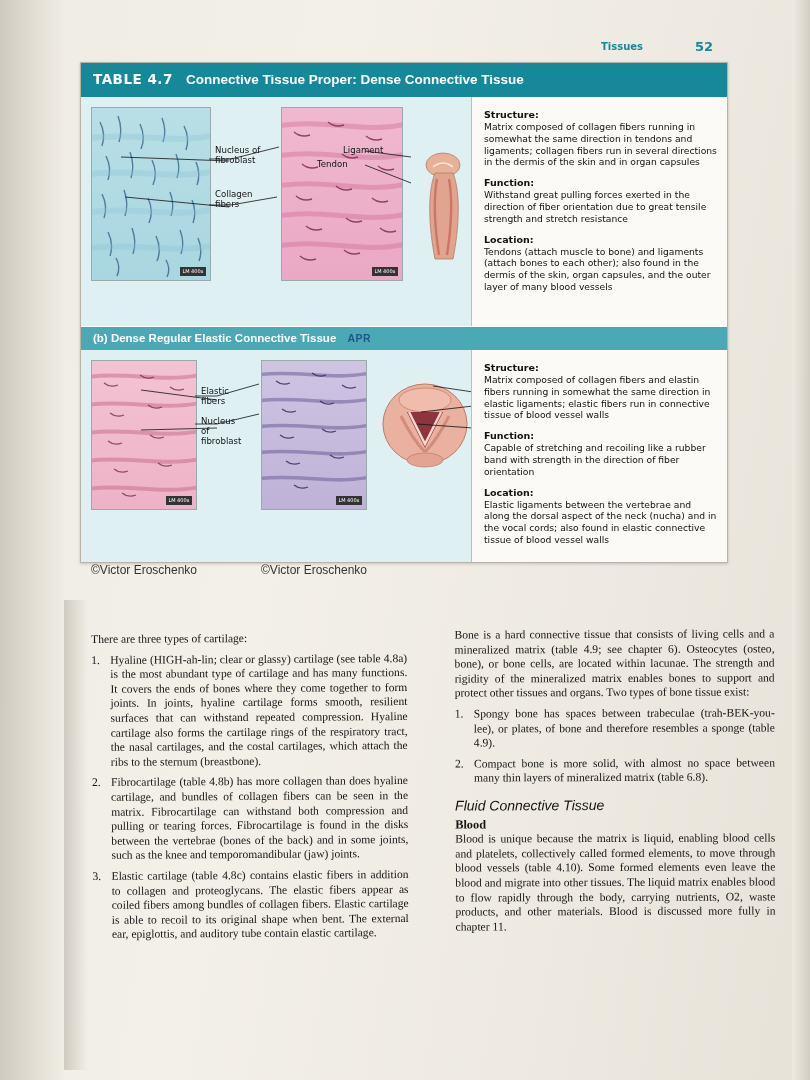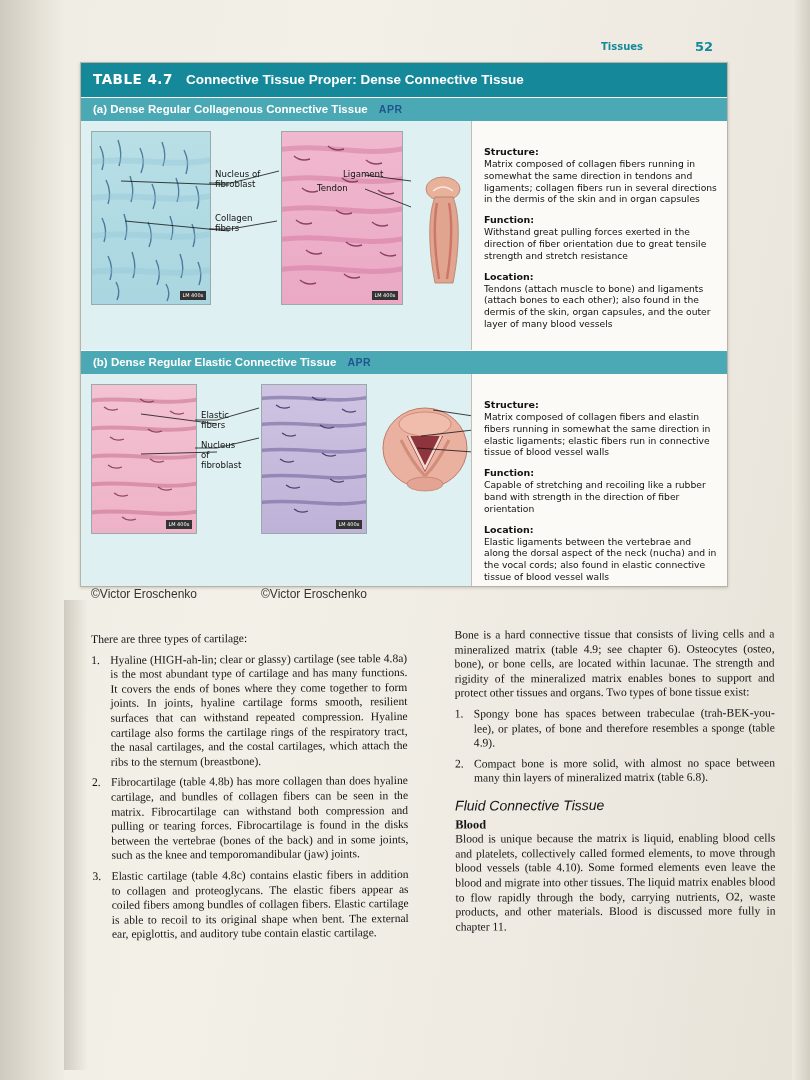--- a/index.html
+++ b/index.html
@@ -64,21 +64,21 @@
   .sec-body.b{height:212px;}
   .panel{
     position:absolute;top:10px;border:1px solid #9aa;overflow:hidden;
   }
   .scale-bar{
     position:absolute;bottom:4px;right:4px;width:26px;height:9px;background:#333;color:#fff;
     font-size:5px;text-align:center;line-height:9px;font-family:"DejaVu Sans",sans-serif;
   }
   .rightcol{
     position:absolute;right:0;top:0;width:256px;height:100%;
-    background:#fbfaf6;border-left:1px solid #c3beb2;box-sizing:border-box;padding:25px 10px 0 12px;
+    background:#fbfaf6;border-left:1px solid #c3beb2;box-sizing:border-box;padding:12px 10px 0 12px;
   }
   .rc-h{
     font-family:"DejaVu Sans",sans-serif;font-size:9.5px;font-weight:bold;color:#111;margin-top:9px;
   }
   .rc-h:first-child{margin-top:0;}
   .rc-p{
     font-family:"DejaVu Sans",sans-serif;font-size:9.2px;line-height:11.8px;color:#111;margin-top:1px;
   }
   .lbl{
     position:absolute;font-family:"DejaVu Sans",sans-serif;font-size:8.6px;color:#111;line-height:10px;
@@ -119,24 +119,20 @@
   <div class="table-block">
 
     <div class="run-head">Tissues</div>
     <div class="folio">52</div>
 
     <div class="tbl-header">
       <span class="tbl-num">TABLE 4.7</span>
       <span class="tbl-title">Connective Tissue Proper: Dense Connective Tissue</span>
     </div>
 
-    <div class="sec-head">
-      <span>(a) Dense Regular Collagenous Connective Tissue</span>
-      <span class="apr">APR</span>
-    </div>
 
     <div class="sec-body a">
 
       <div class="panel" style="left:10px;width:118px;height:172px;background:
              linear-gradient(#b9dfe6,#a9d6e0);">
         <svg width="118" height="172" style="position:absolute;left:0;top:0">
           <g stroke="#2d5c86" stroke-width="1.4" fill="none" opacity=".75">
             <path d="M8 14 q6 12 2 24"></path>
               <path d="M26 8 q5 14 1 26"></path>
               <path d="M48 16 q6 13 1 25"></path>

